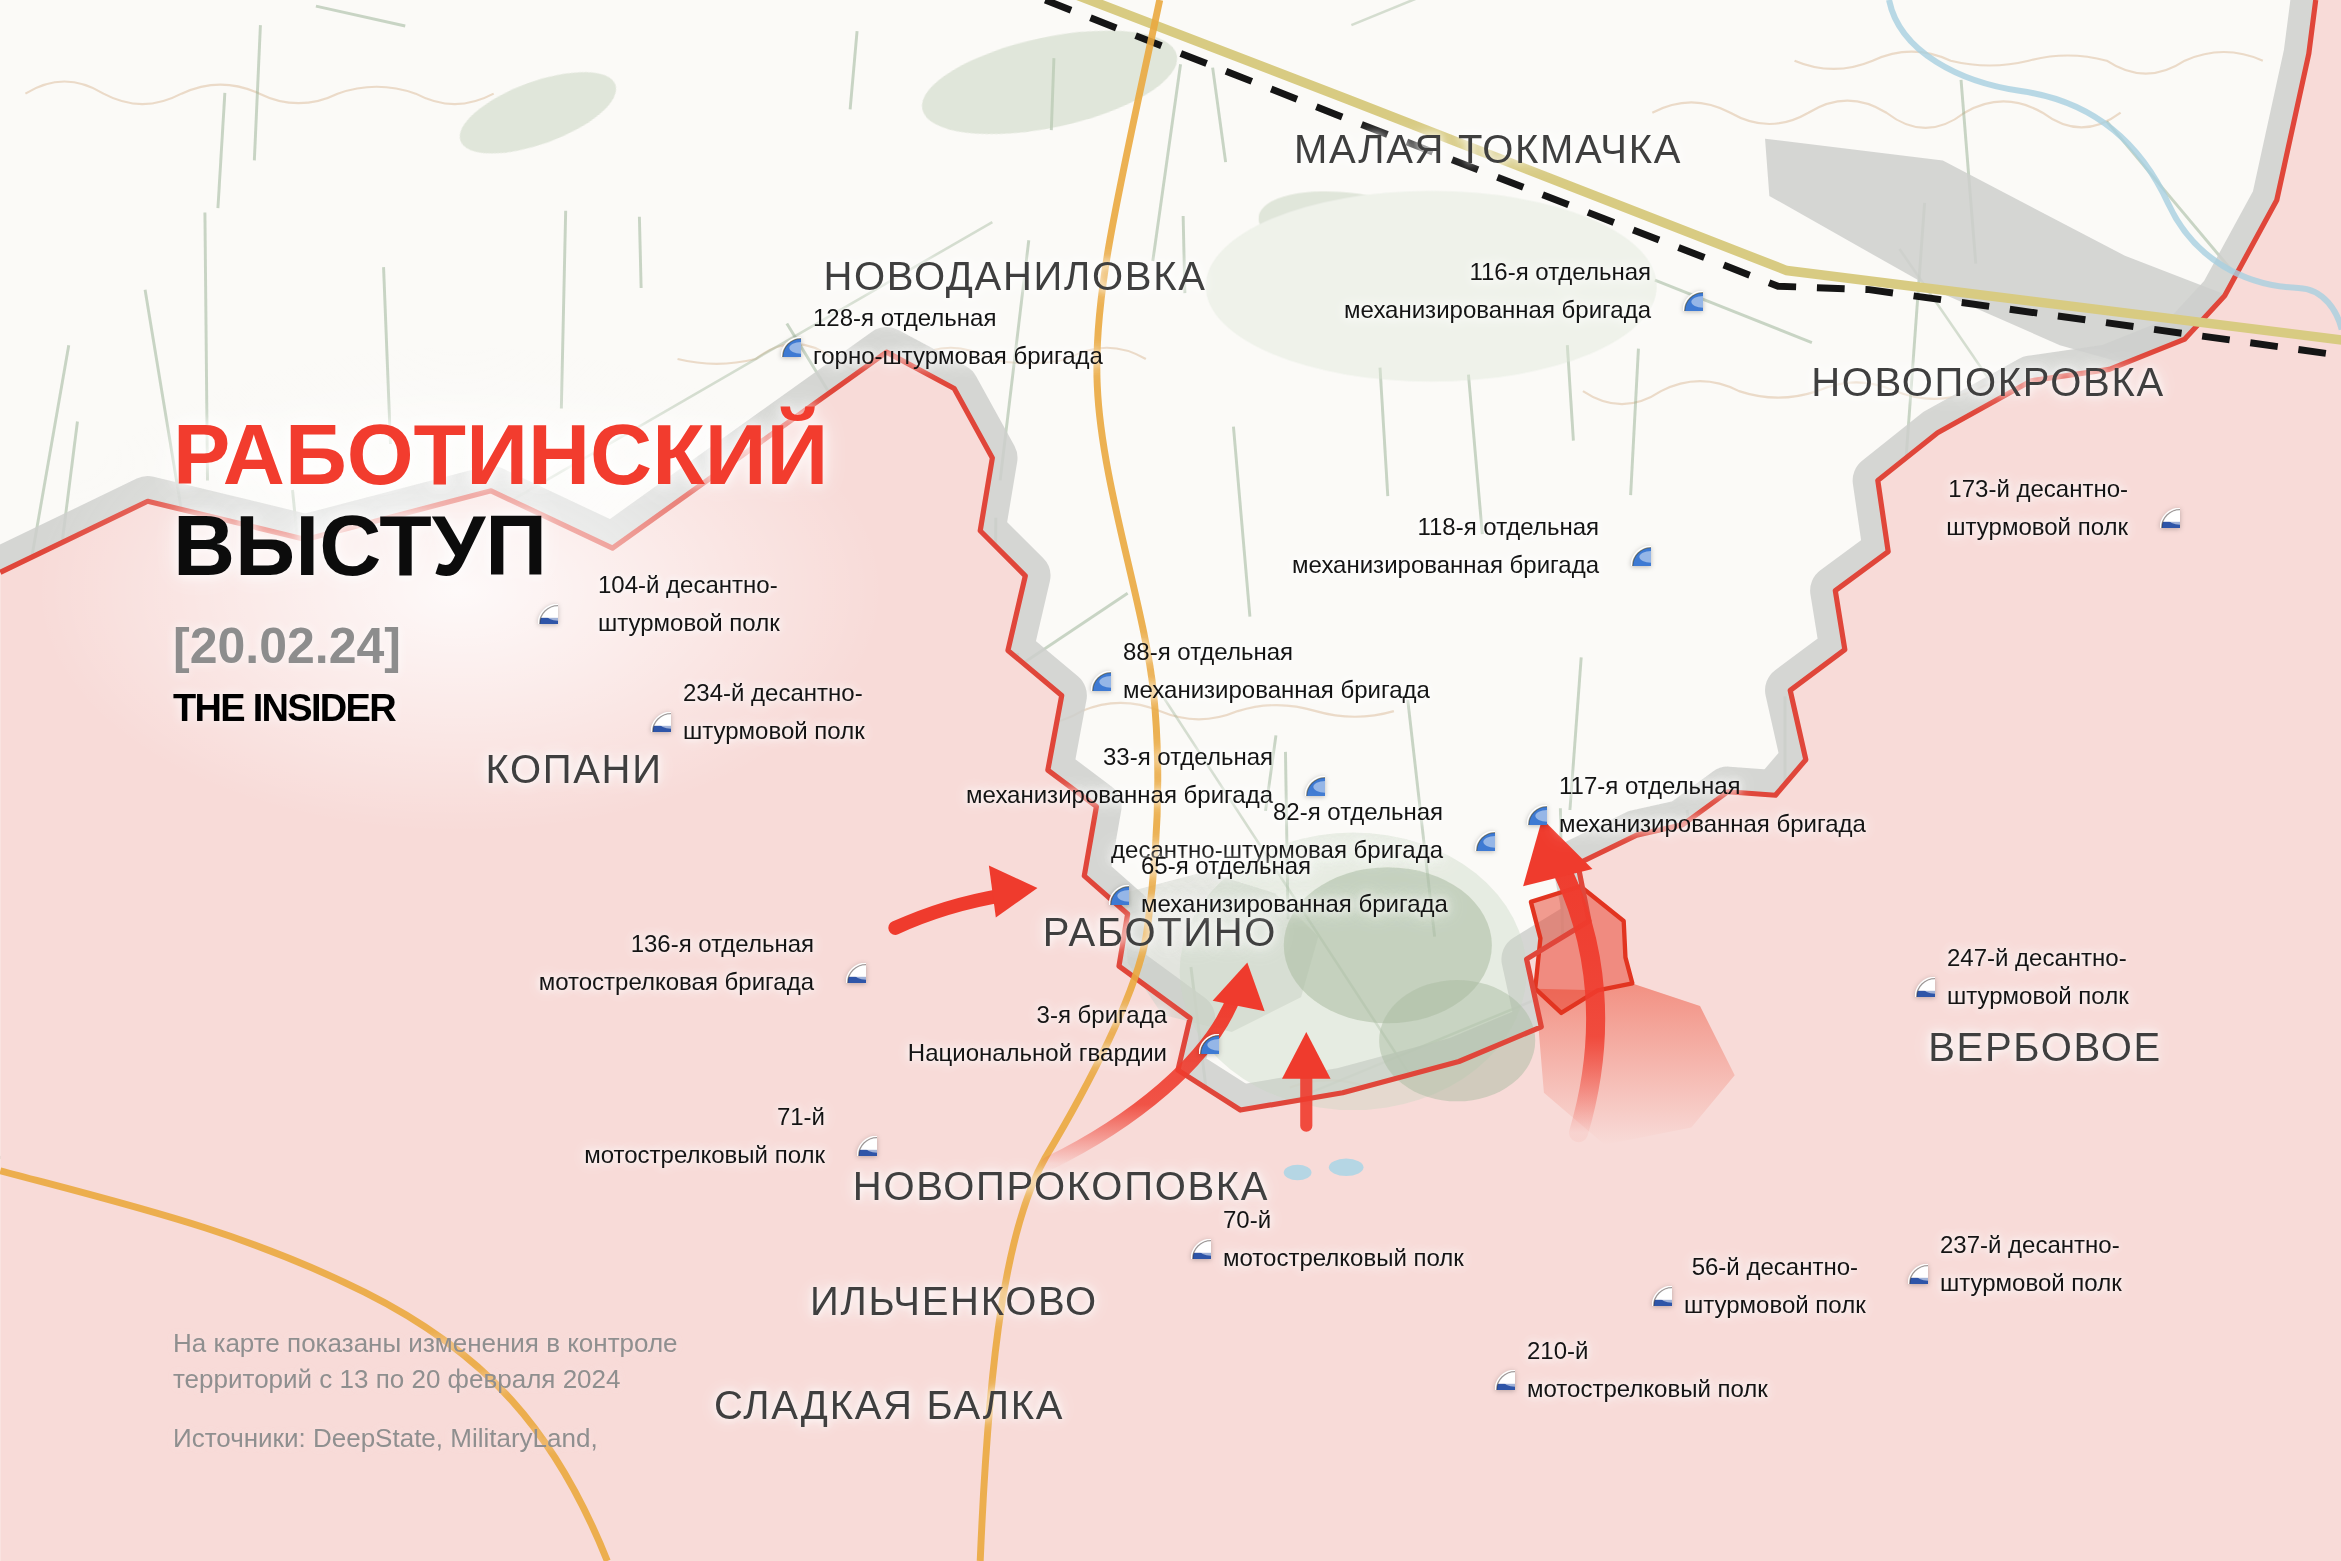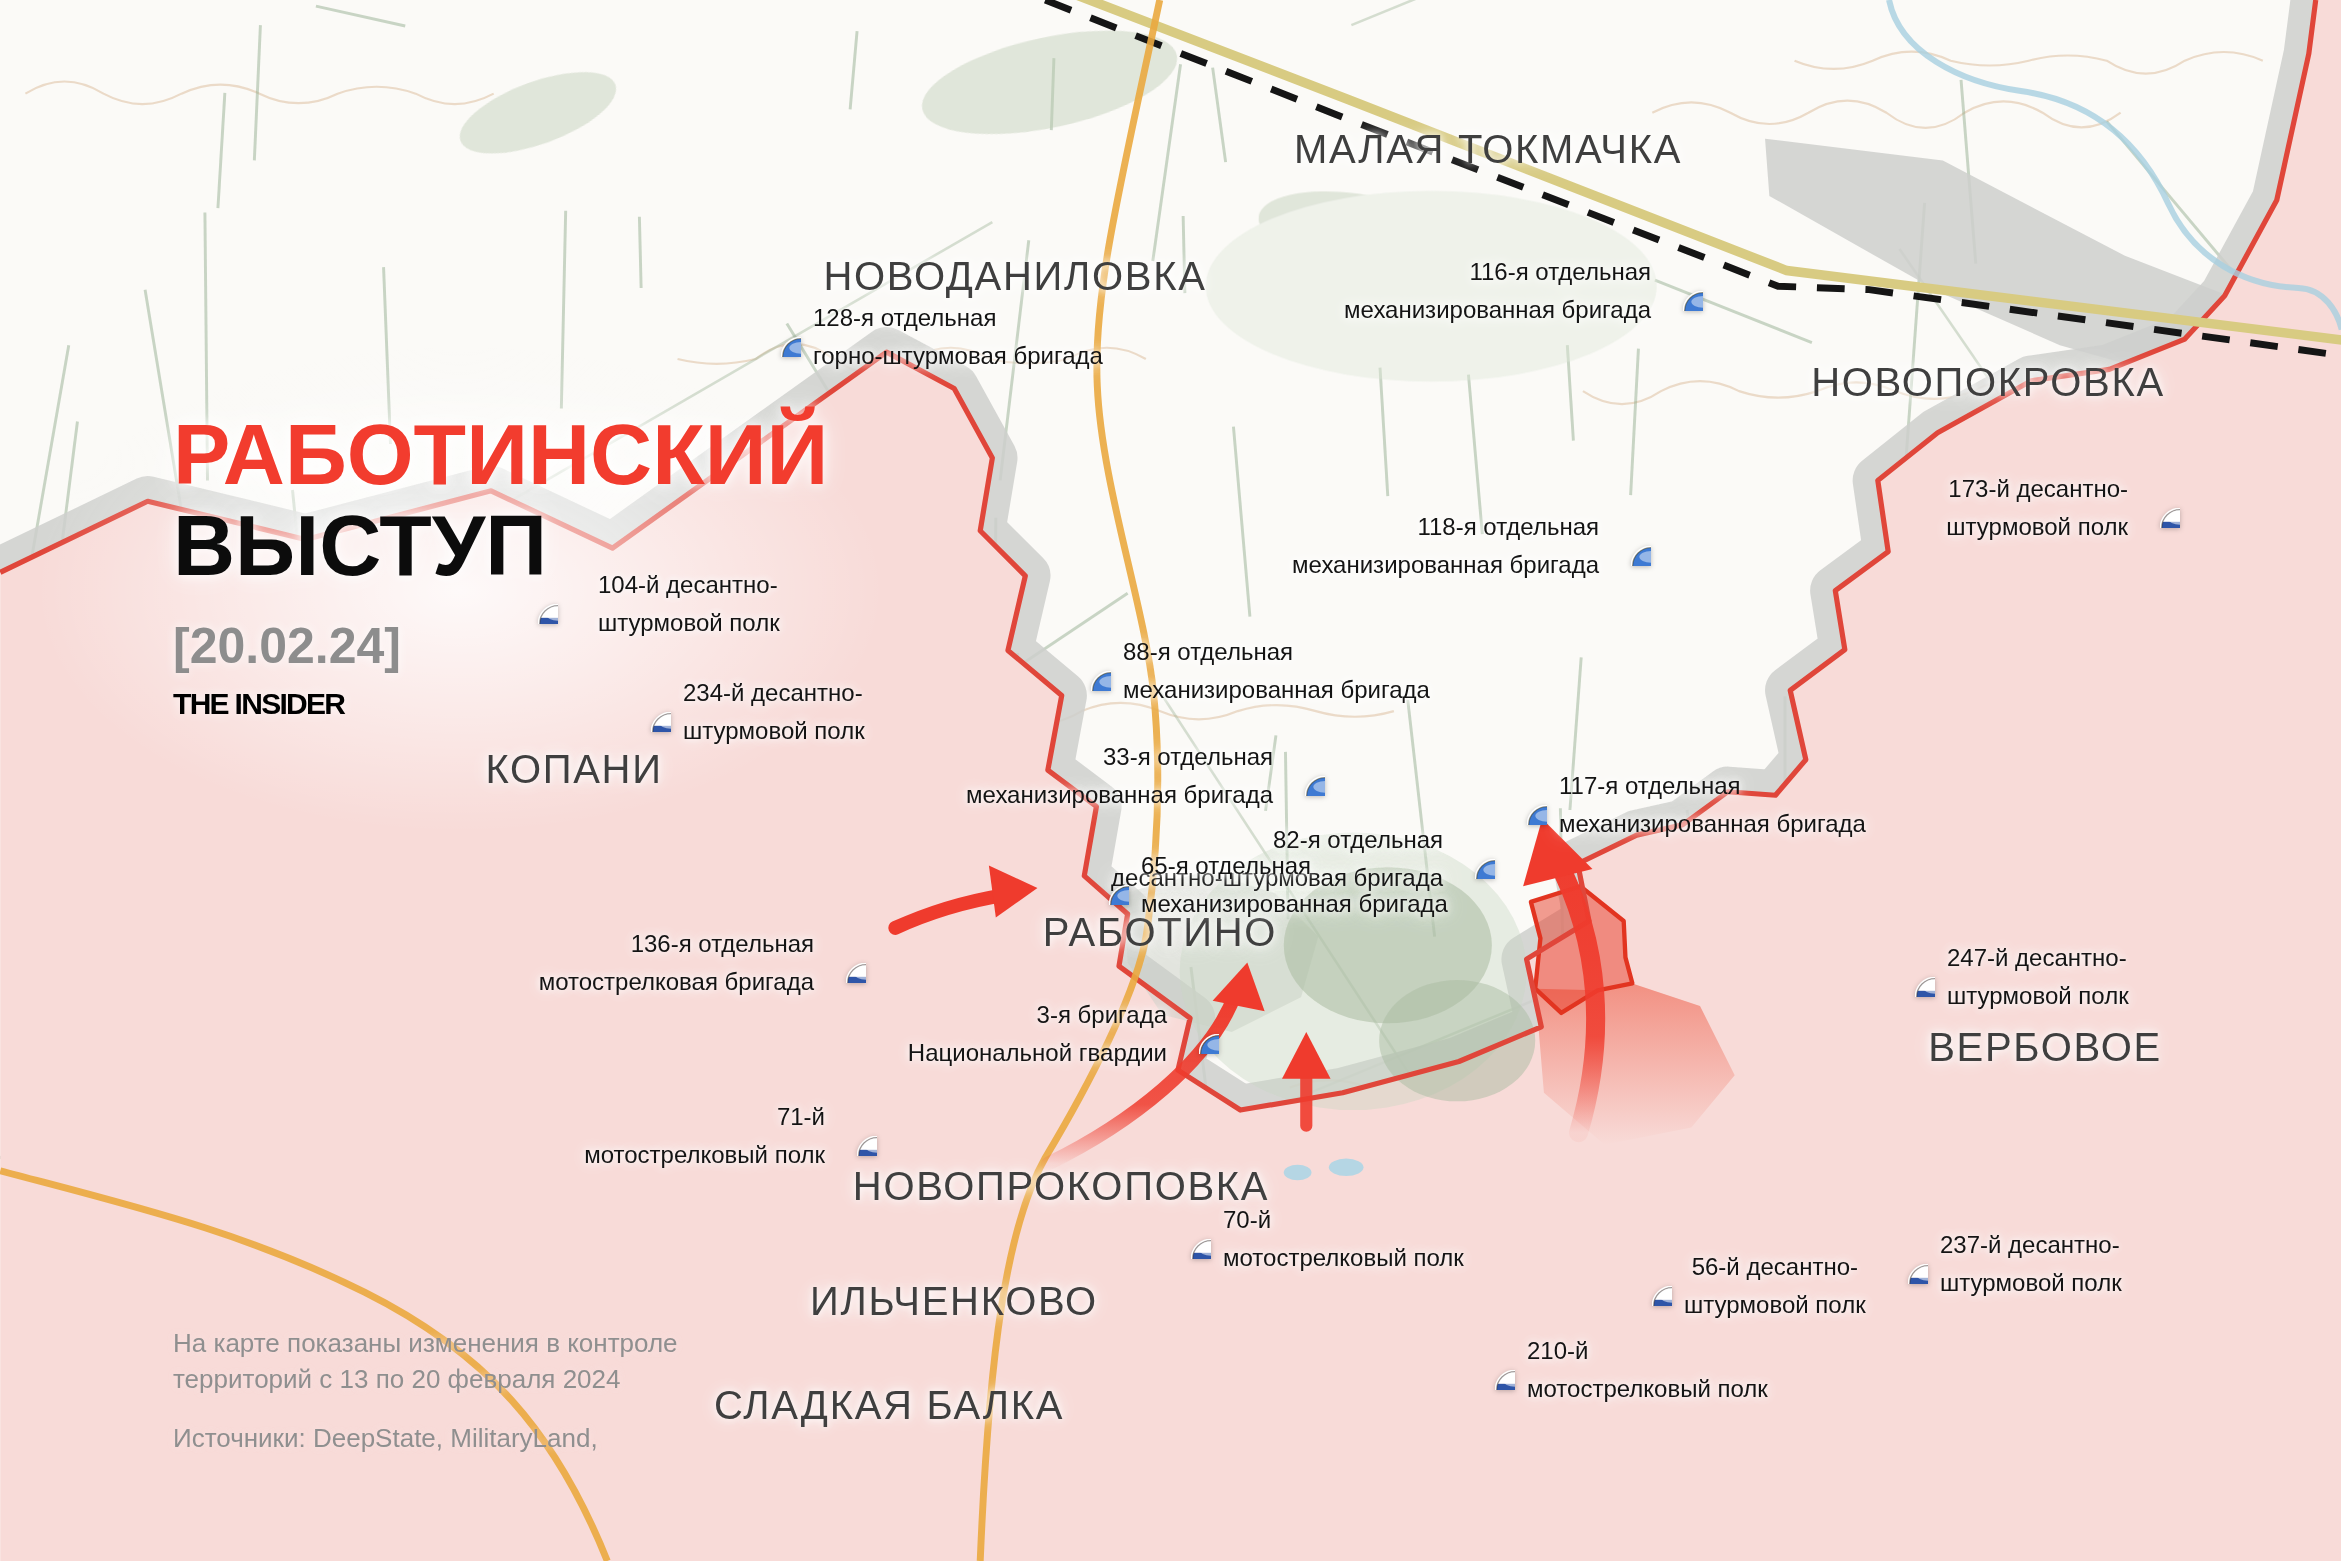--- a/index.html
+++ b/index.html
@@ -16,21 +16,21 @@
         text-shadow:0 0 6px rgba(255,255,255,.95),0 0 12px rgba(255,255,255,.9),0 0 22.6px rgba(255,255,255,.75);}
   .unit.flag-right .txt{text-align:right;}
   .flag{display:block;filter:drop-shadow(0 1.7px 2.6px rgba(0,0,0,.25));}
   #title-block{left:173px;top:409px;width:867px;height:auto;}
   .title-line{font-size:86px;line-height:1.06;font-weight:700;white-space:nowrap;
         text-shadow:0 0 12px rgba(255,255,255,.95),0 0 26px rgba(255,255,255,.85);}
   .title-red{color:#f23c2e;}
   .title-black{color:#0c0c0c;}
   .date-label{margin-top:26px;font-size:50px;font-weight:600;color:#8d8d8d;
         text-shadow:0 0 10.4px rgba(255,255,255,.9);}
-  .brand{margin-top:12px;font-size:30px;font-weight:800;letter-spacing:-1.7px;color:#000;
+  .brand{margin-top:12px;font-size:38px;font-weight:800;letter-spacing:-1.7px;color:#000;
         text-shadow:0 0 10.4px rgba(255,255,255,.9);}
   #notes-block{left:173px;top:1325px;width:781px;height:auto;font-size:26px;line-height:36px;
         color:#8f8f8f;text-shadow:0 0 8.7px rgba(252,230,230,.9);}
   .note-group{margin-bottom:22.6px;}
   .nowrap{white-space:nowrap;}
 </style>
 </head>
 <body>
 
 <div id="stage">
@@ -348,21 +348,21 @@
         <div class="txt">
           <div>33-я отдельная</div>
           <div>механизированная бригада</div>
         </div>
         <span>
           <svg class="flag" width="40" height="40" viewBox="-24 -24 48 48">
             <use href="#flag-ua" xlink:href="#flag-ua"></use>
           </svg>
         </span>
       </div>
-      <div class="unit flag-right" style="top: 831px; right: 847px; margin-top: 28px;">
+      <div class="unit flag-right" style="top: 831px; right: 847px;">
         <div class="txt">
           <div>82-я отдельная</div>
           <div>десантно-штурмовая бригада</div>
         </div>
         <span>
           <svg class="flag" width="40" height="40" viewBox="-24 -24 48 48">
             <use href="#flag-ua" xlink:href="#flag-ua"></use>
           </svg>
         </span>
       </div>

